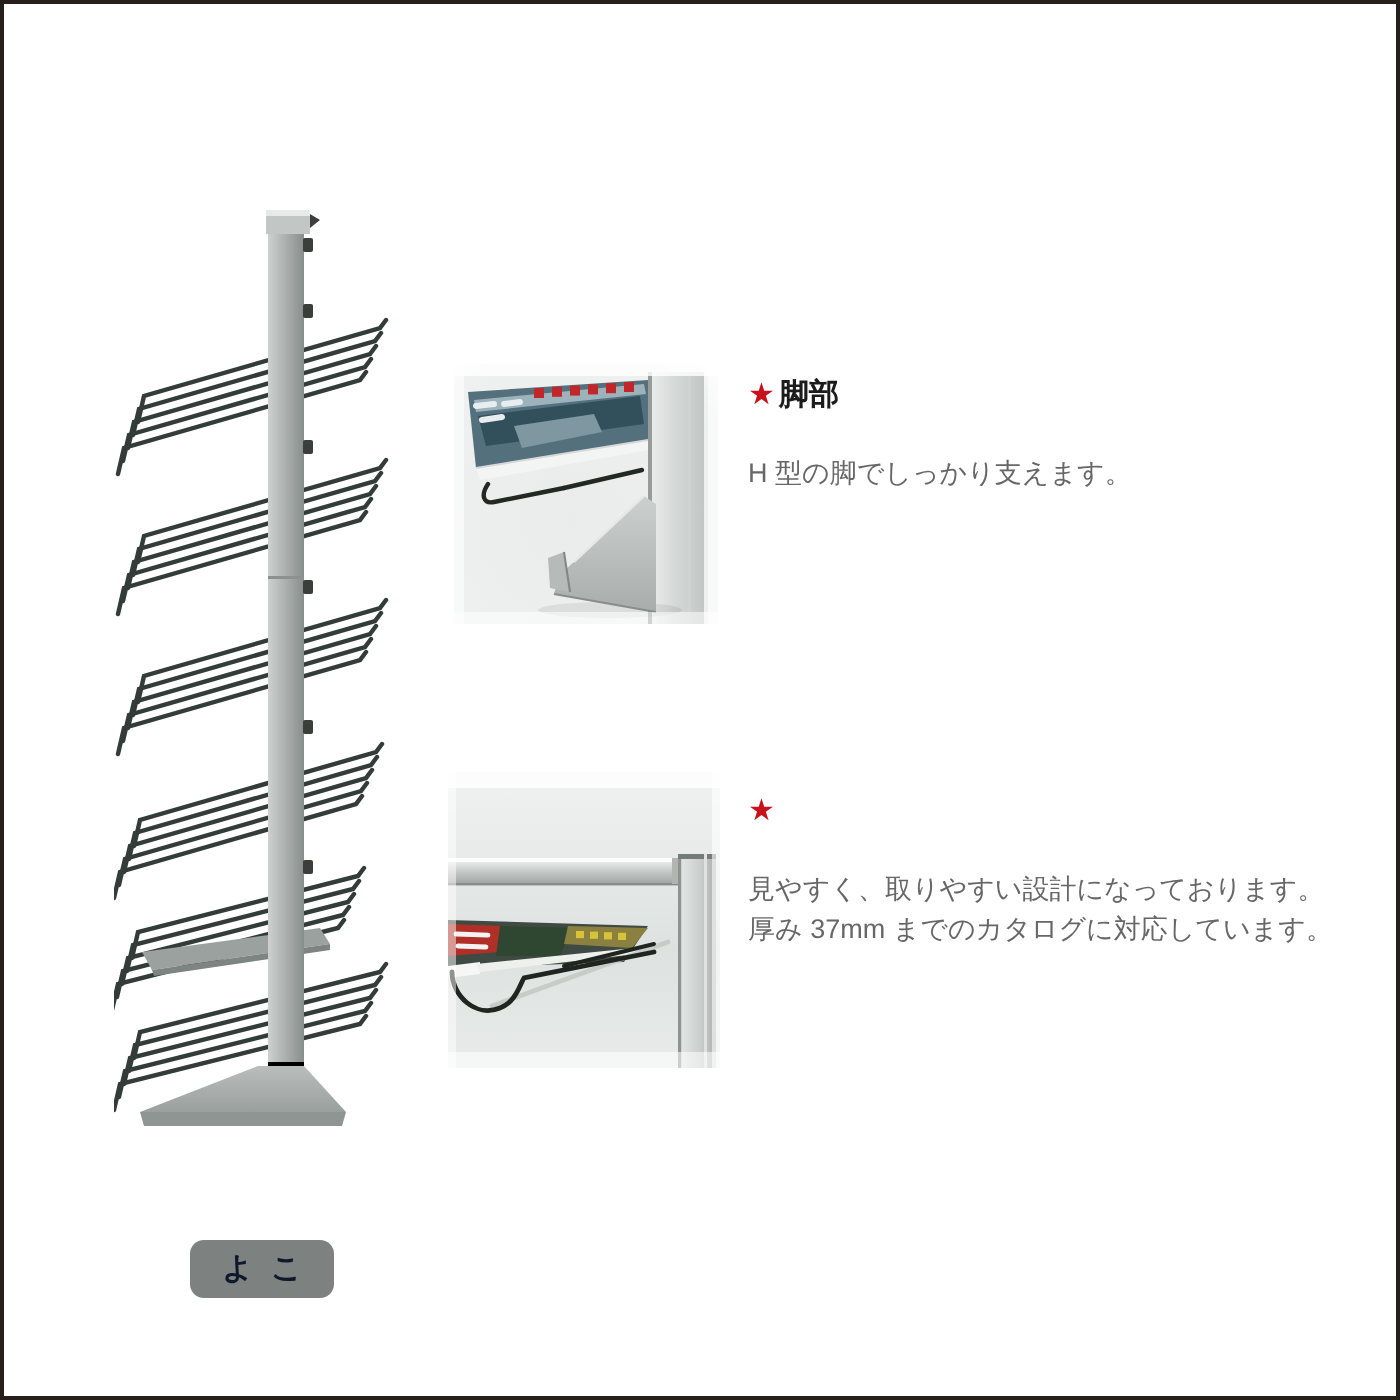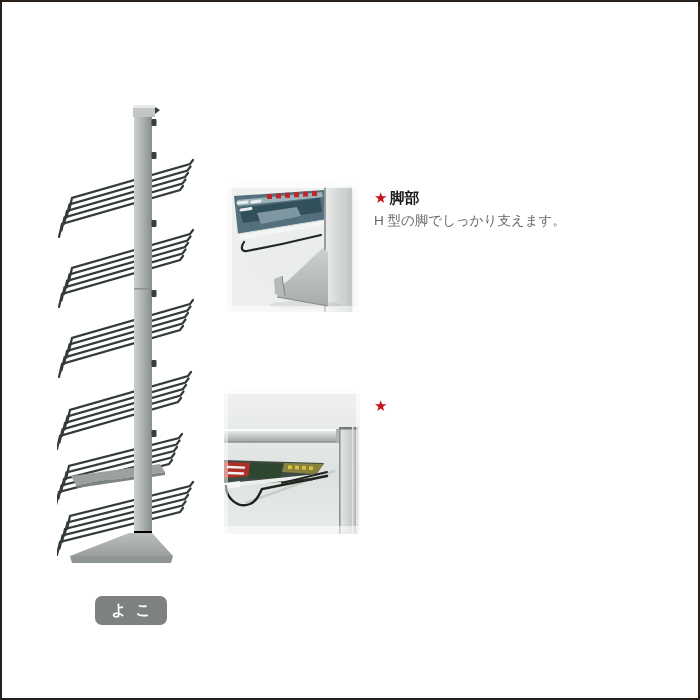--- a/index.html
+++ b/index.html
@@ -13,25 +13,25 @@
   #rack-svg{left:55px;top:95px;width:150px;height:500px;}
   
   #photo-leg{left:225px;top:180px;width:132px;height:130px;}
   #photo-rack{left:222px;top:384px;width:136px;height:148px;}
   
   .note{left:372px;width:310px;}
   #note-leg{top:186px;}
   #note-rack{top:394px;}
   .note-title{display:flex;align-items:baseline;font-size:15px;font-weight:bold;color:#1b1b1b;line-height:19px;}
   .star{color:#c7121c;margin-right:2px;font-size:15px;}
-  .note-body{margin-top:4px;font-size:13.5px;line-height:20px;color:#676767;}
+  .note-body{margin-top:20px;font-size:13.5px;line-height:20px;color:#676767;}
   
   #badge{
-    left:93px;top:594px;width:72px;height:29px;border-radius:7px;
-    background:#7d817f;color:#ffffff;font-weight:bold;font-size:15px;
+    left:93px;top:618px;width:72px;height:29px;border-radius:7px;
+    background:#7d817f;color:#0f172a;font-weight:bold;font-size:15px;
     display:flex;align-items:center;justify-content:center;
     letter-spacing:9px;padding-left:9px;box-sizing:border-box;
   }
 </style>
 </head>
 <body>
 
 <div id="frame">
 
   <svg id="rack-svg" class="abs" viewBox="0 0 150 500">
@@ -258,18 +258,20 @@
     <rect x="0" y="140" width="136" height="8" fill="#ffffff" opacity="0.55"></rect>
     <rect x="0" y="0" width="4" height="148" fill="#ffffff" opacity="0.5"></rect>
     <rect x="132" y="0" width="4" height="148" fill="#ffffff" opacity="0.6"></rect>
   </svg>
 
   <div id="note-rack" class="abs note">
     <div class="note-title">
       <span class="star">★</span>
     </div>
     <div class="note-body">
+      <div>見やすく、取りやすい設計になっております。</div>
+      <div>厚み 37mm までのカタログに対応しています。</div>
     </div>
   </div>
 
   <div id="badge" class="abs">よこ</div>
 
 </div>
 
 </body></html>

